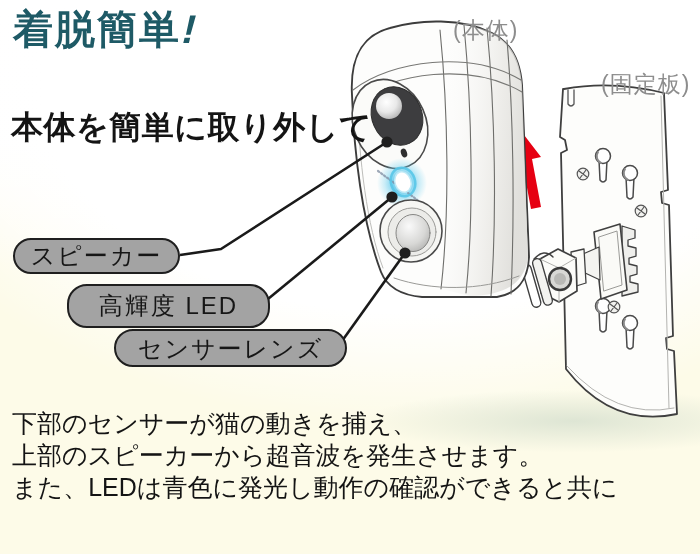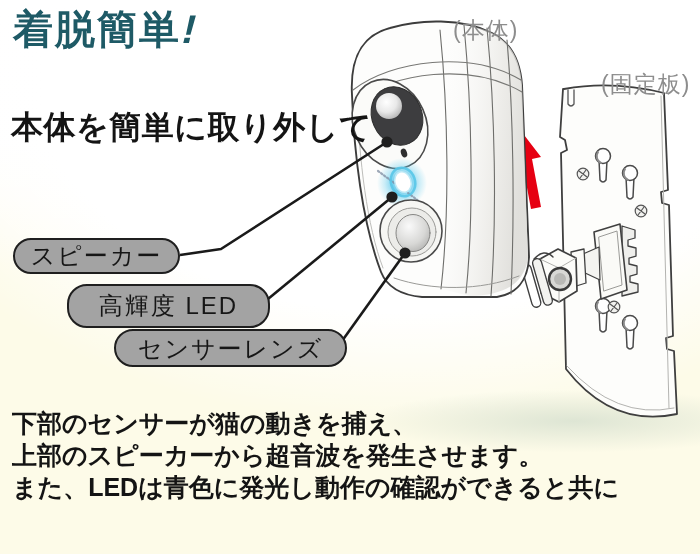--- a/index.html
+++ b/index.html
@@ -32,21 +32,21 @@
     font-size:24px;color:#161616;font-weight:500;letter-spacing:2px;
   }
   .pill-speaker{left:13px;top:238px;width:167px;height:36px;}
   .pill-led{left:67px;top:284px;width:203px;height:44px;}
   .pill-sensor{left:114px;top:329px;width:233px;height:38px;align-items:flex-end;}
   .part-label{position:absolute;z-index:2;color:#8d8d8d;font-weight:500;letter-spacing:1px;}
   .part-label.body-label{left:453px;top:15px;font-size:23px;}
   .part-label.plate-label{left:601px;top:69px;font-size:23px;}
   .description{
     position:absolute;left:12px;top:407px;z-index:2;
-    color:#141414;font-weight:700;font-size:25px;line-height:32px;letter-spacing:0px;
+    color:#141414;font-weight:400;font-size:25px;line-height:32px;letter-spacing:0px;
   }
 </style>
 </head>
 <body>
 
 <div class="bg"></div>
 
 <svg class="illus" width="700" height="554" viewBox="0 0 700 554">
   <defs>
     <radialGradient id="ledGlow" cx="50%" cy="50%" r="50%">

